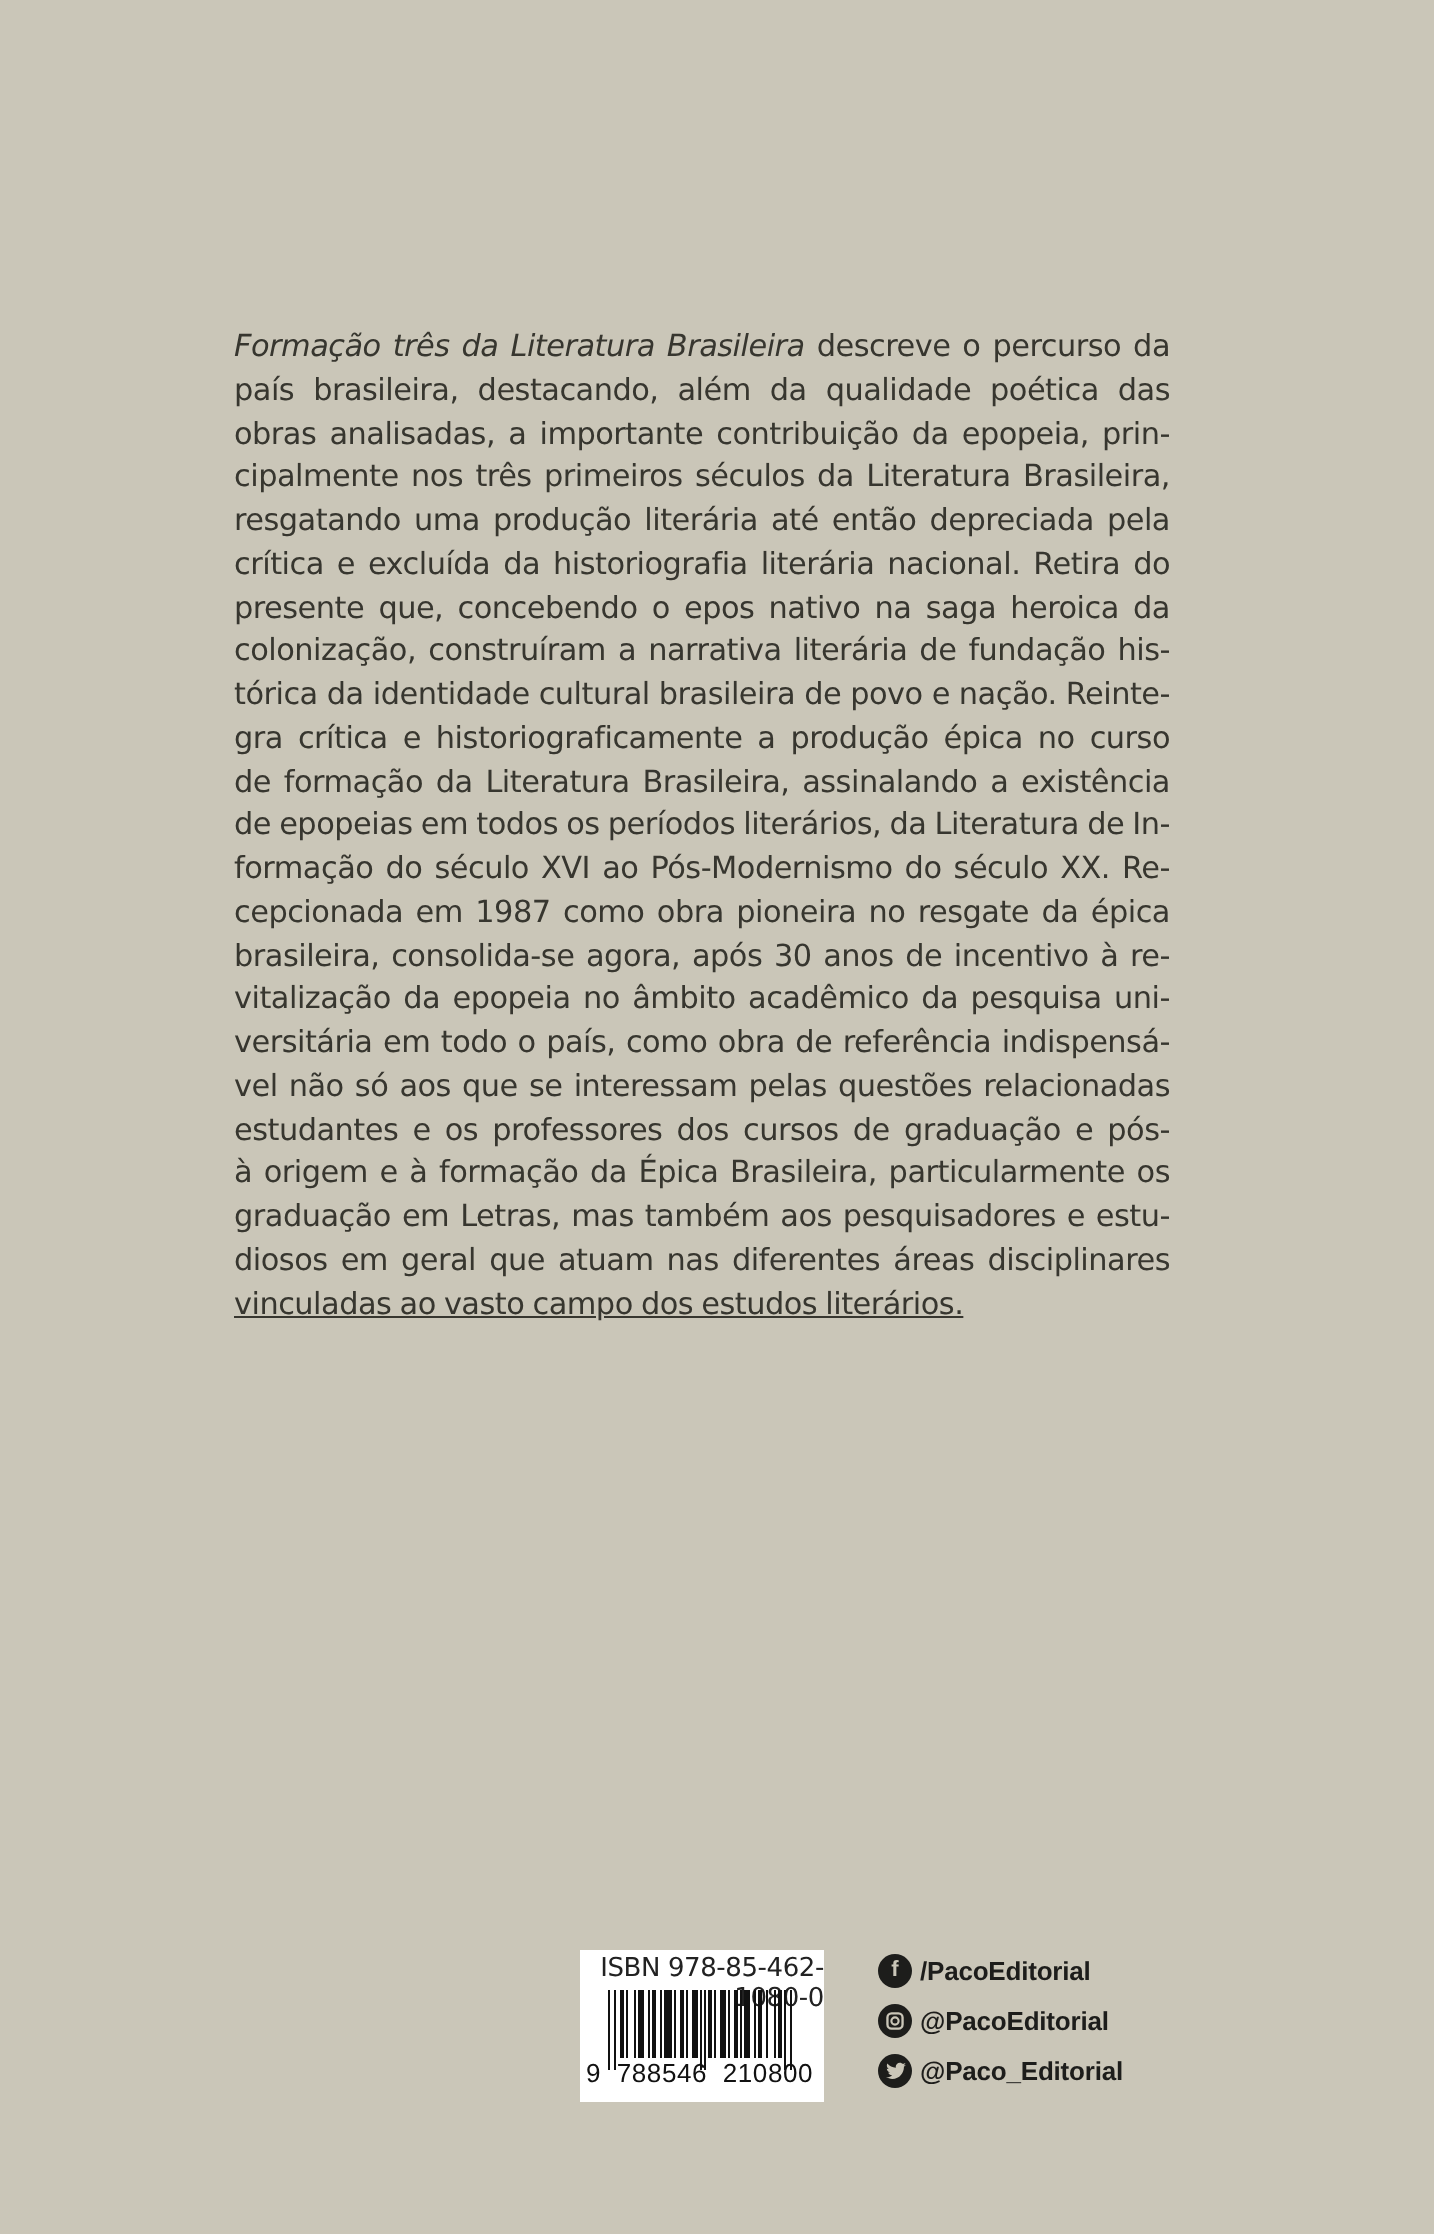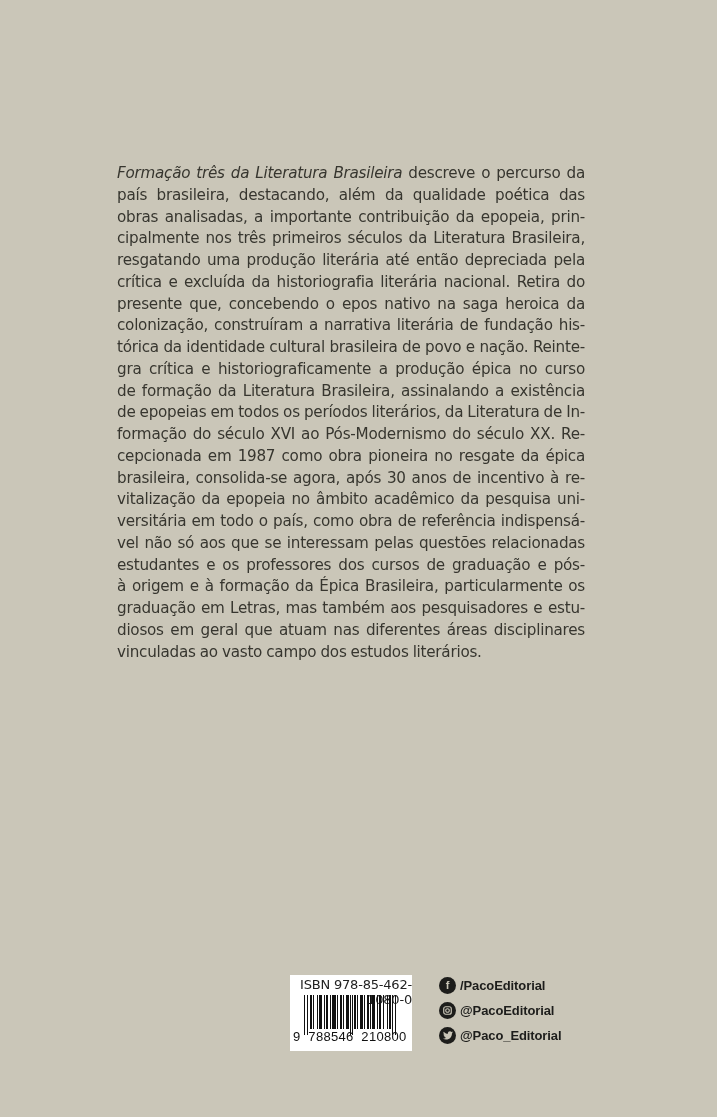--- a/index.html
+++ b/index.html
@@ -21,21 +21,21 @@
     letter-spacing: -0.25px;
     word-spacing: -0.5px;
   }
   .blurb .line {
     display: block;
     text-align: justify;
     text-align-last: justify;
     white-space: nowrap;
     height: 21.75px;
   }
-  .blurb .line.last { text-align-last: left; }
+  .blurb .line.last { text-align-last: left; text-decoration: underline; }
   .blurb em { font-style: italic; }
 
   .barcode-box {
     position: absolute;
     left: 290px; top: 975px;
     width: 122px; height: 76px;
     background: #ffffff;
   }
   .isbn-text {
     position: absolute; top: 2px; left: 0; width: 100%;

